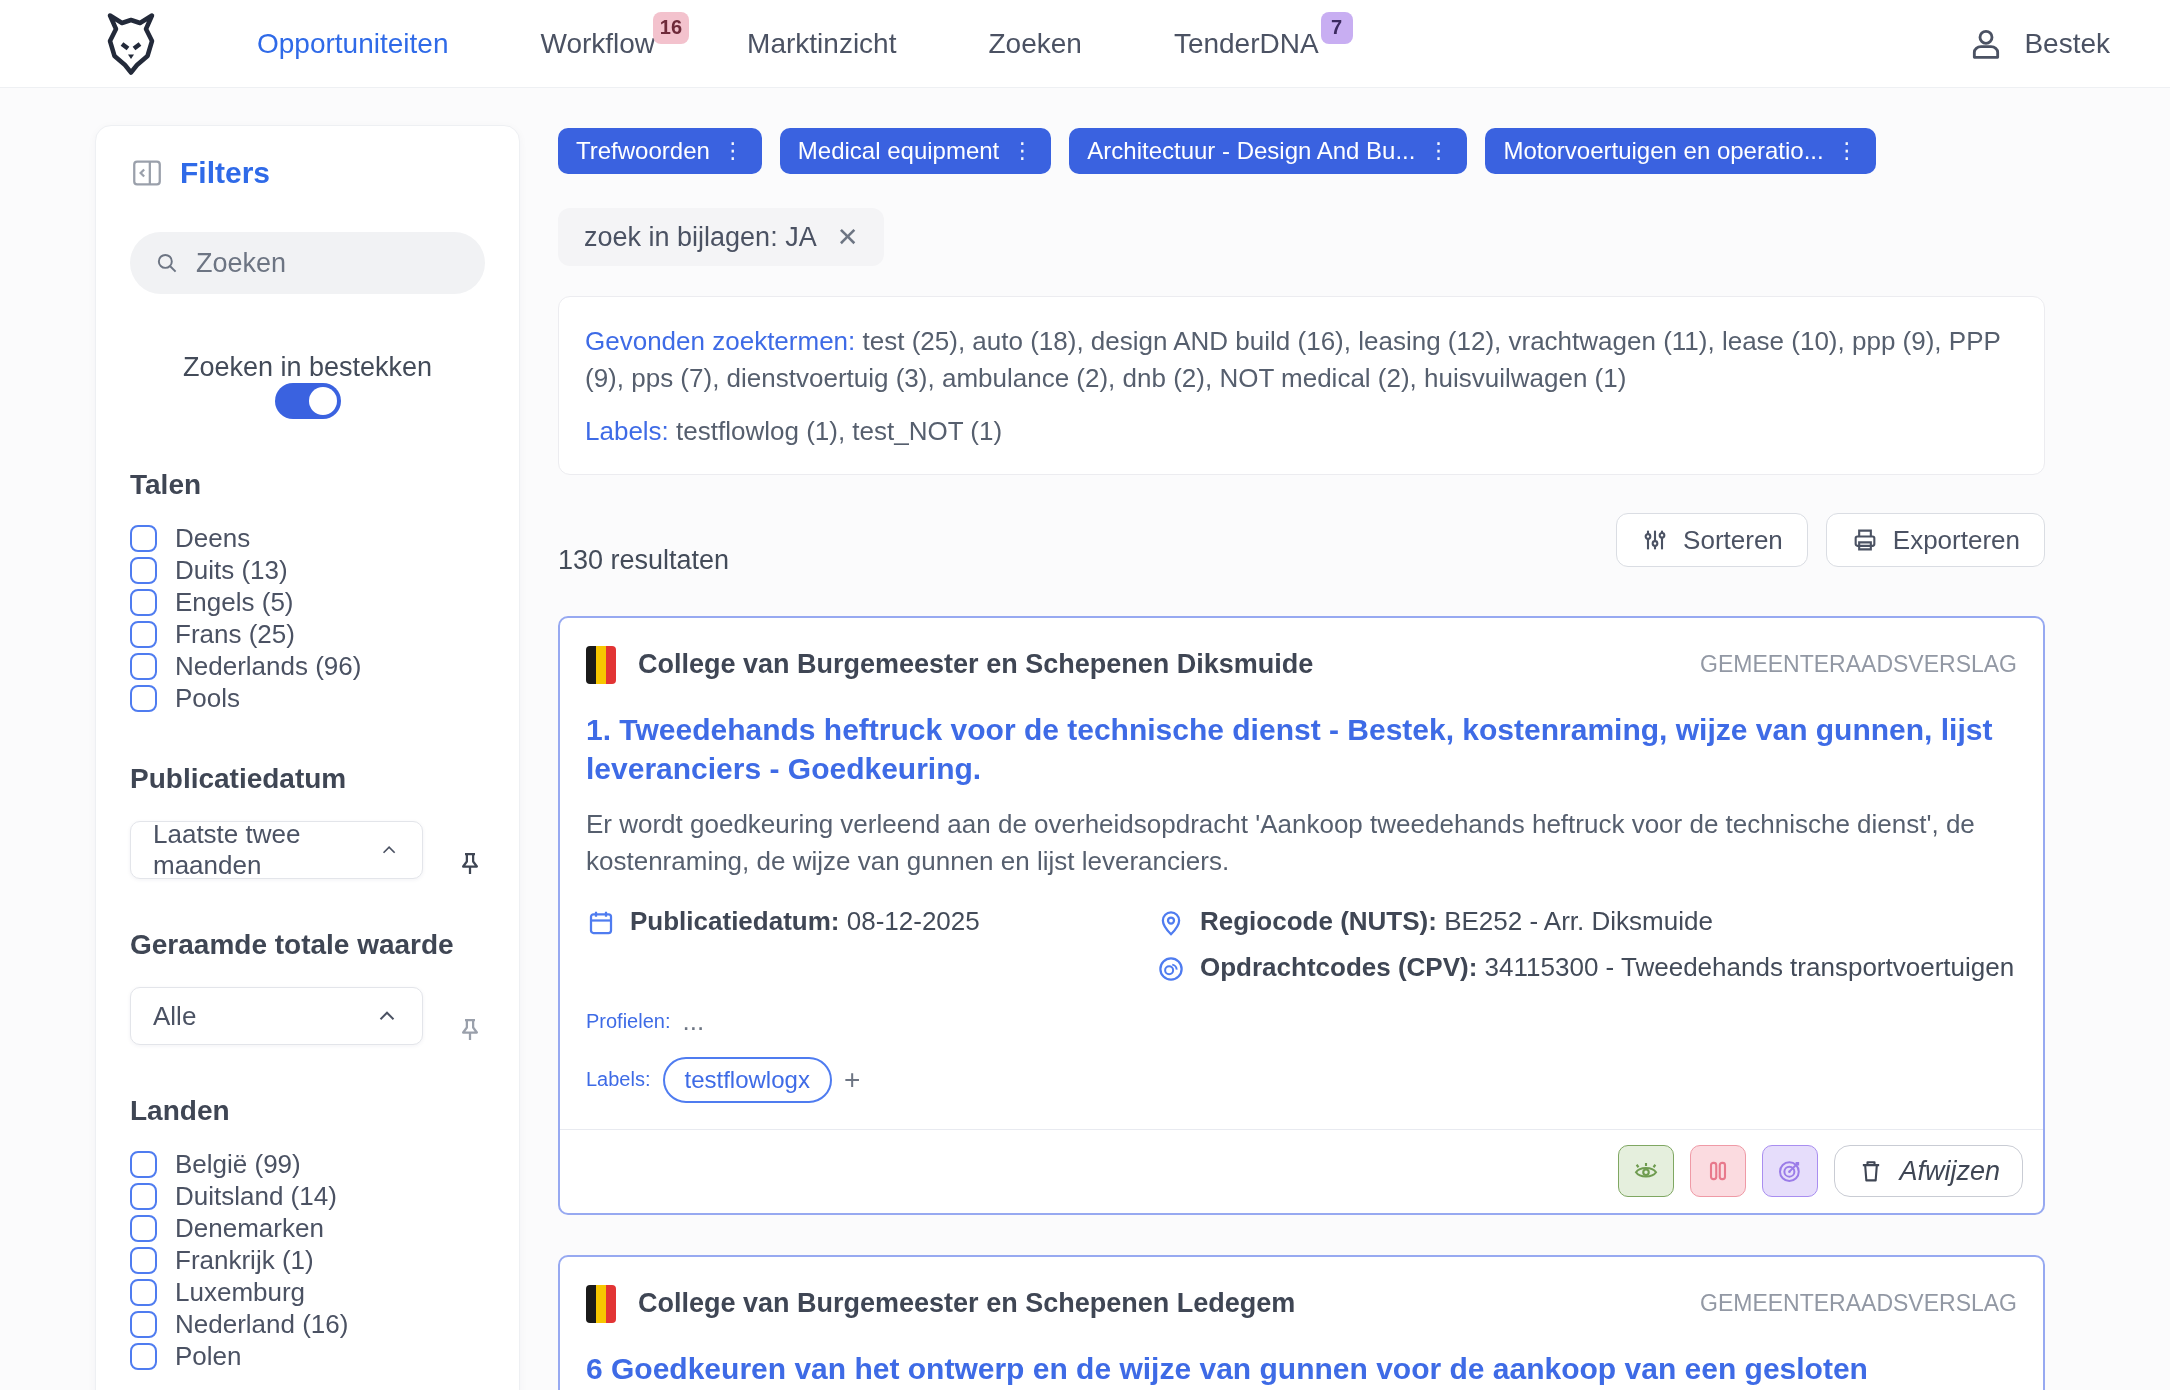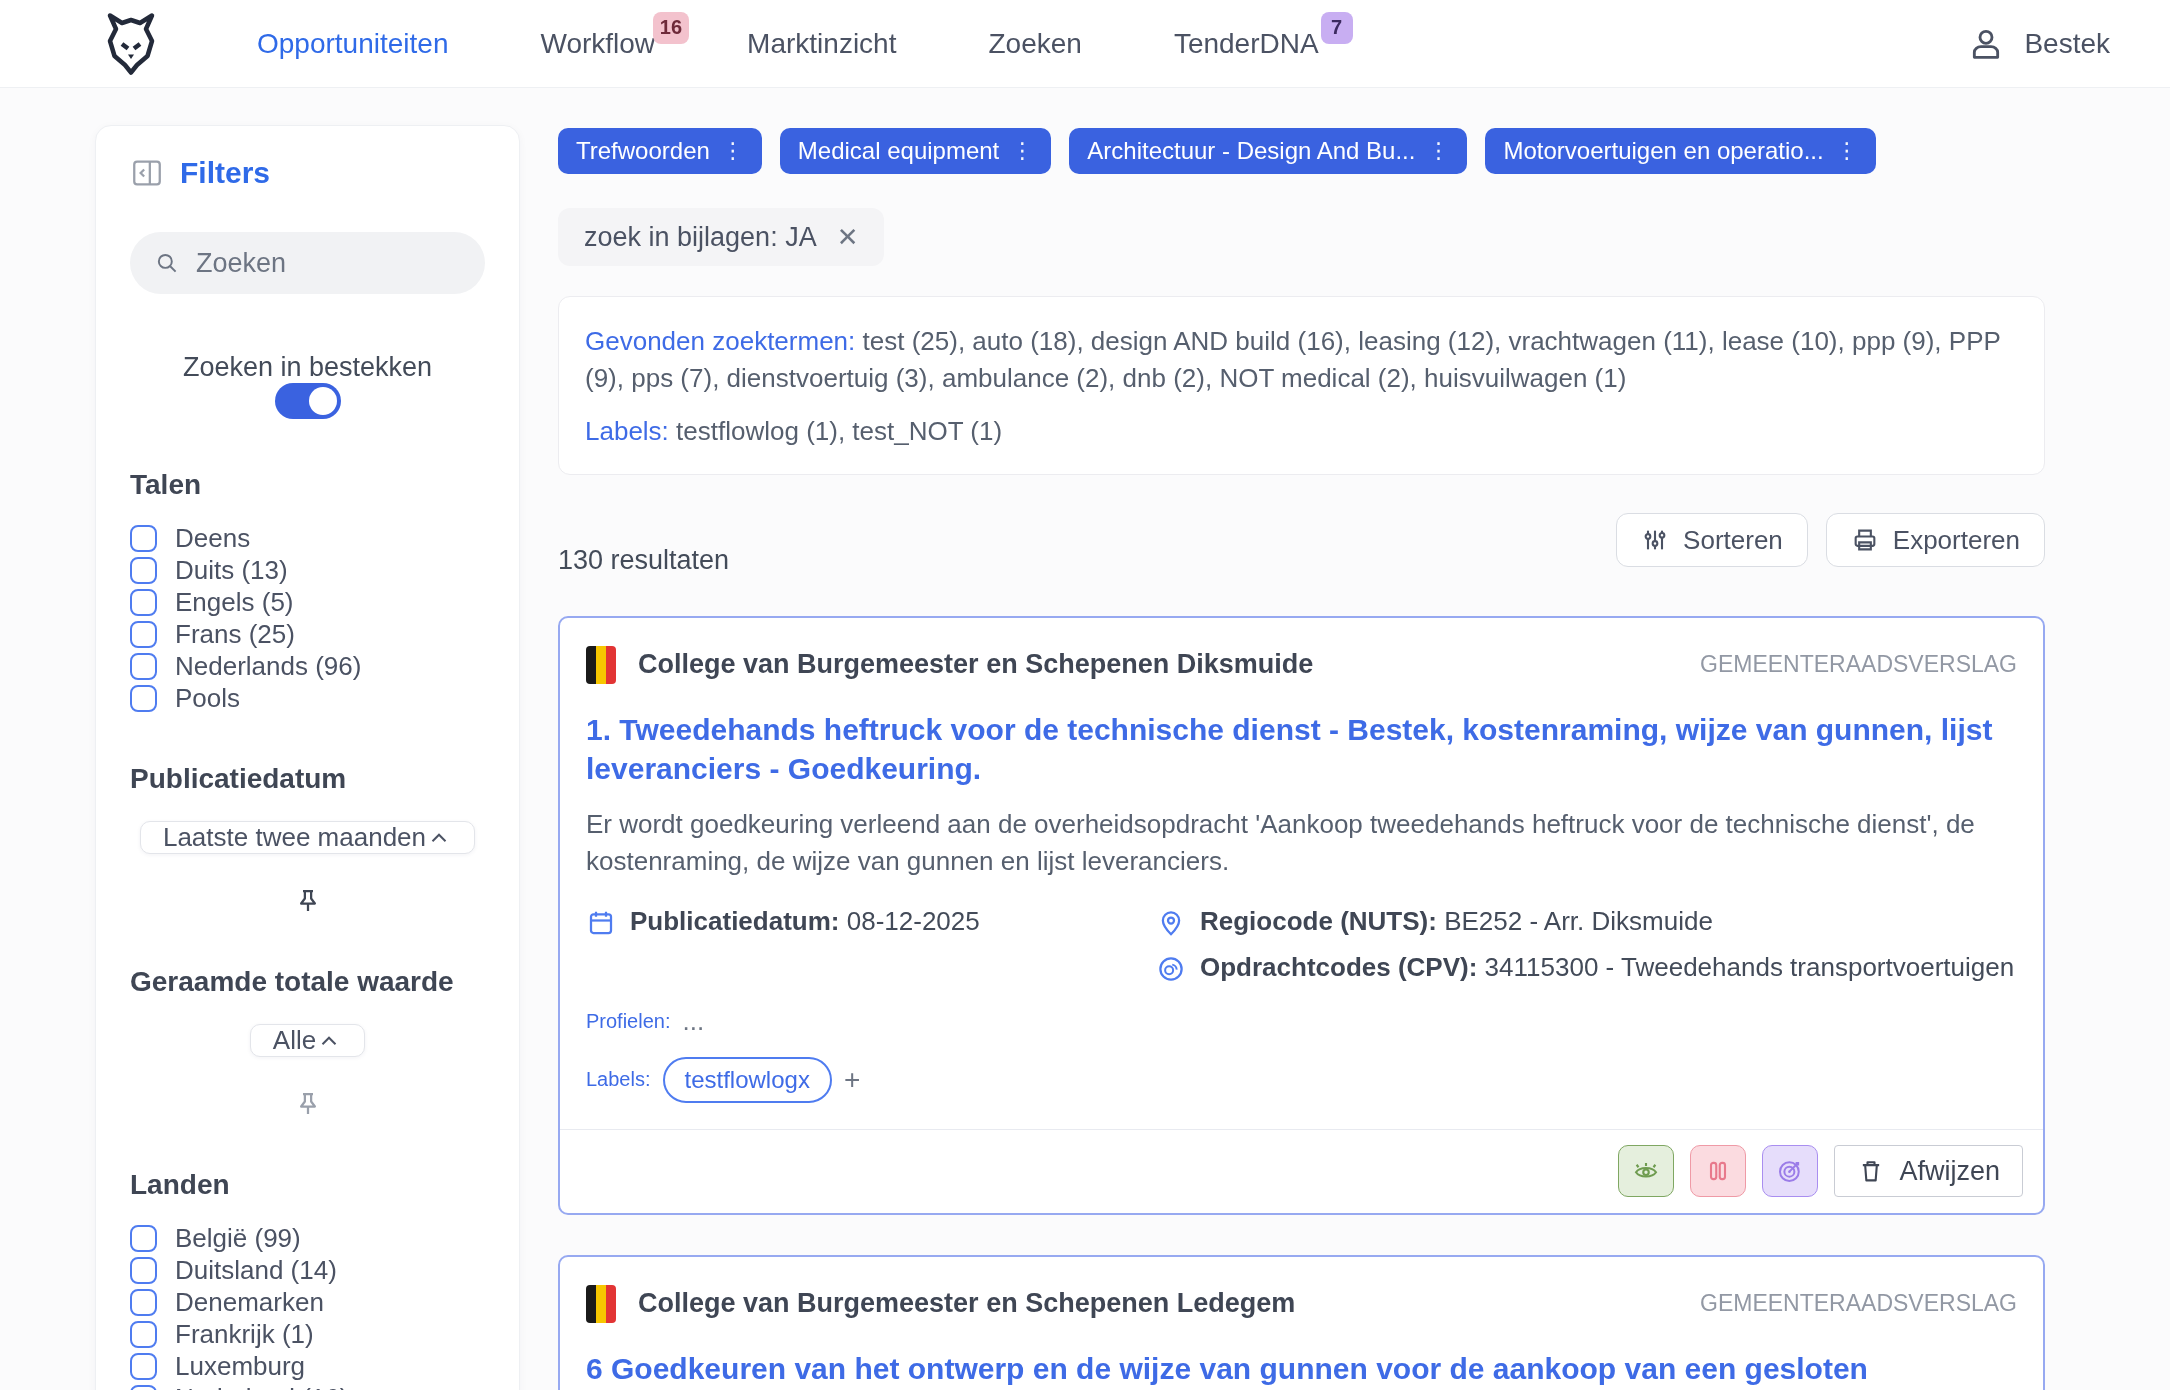--- a/index.html
+++ b/index.html
@@ -58,21 +58,21 @@
     position:absolute; top:4px; right:4px; width:28px; height:28px;
     border-radius:50%; background:#ffffff;
   }
   .f-heading { margin-top:50px; font-size:28px; font-weight:bold; color:#3f4654; }
   .chk-list { margin-top:22px; display:flex; flex-direction:column; gap:2px; }
   .chk-row { display:flex; align-items:center; gap:18px; height:30px; cursor:pointer; }
   .chk-box {
     width:27px; height:27px; border:2.5px solid #4f7cf0; border-radius:8px; background:#fff; flex:none;
   }
   .chk-row .lbl { font-size:26px; color:#4b5263; white-space:nowrap; }
-  .dd-row { margin-top:26px; display:flex; align-items:center; gap:32px;flex-direction:column; }
+  .dd-row { margin-top:26px; display:flex; align-items:flex-end; gap:32px; }
   .dropdown {
     flex:1; height:58px; background:#fff; border:1px solid #e3e5ea; border-radius:10px;
     box-shadow:0 1px 4px rgba(30,40,80,.06);
     display:flex; align-items:center; justify-content:space-between; padding:0 22px; cursor:pointer;
   }
   .dropdown .val { font-size:26px; color:#4b5263; }
   
   .main { width:1487px; margin-left:38px; margin-top:40px; }
   .chip-row { display:flex; gap:18px; }
   .chip {
@@ -136,23 +136,23 @@
     border-top:1px solid #e8eaf0; height:84px;
     display:flex; align-items:center; justify-content:flex-end; gap:16px; padding:0 20px;
   }
   .sq-btn {
     width:56px; height:52px; border-radius:10px; display:flex; align-items:center; justify-content:center; cursor:pointer;
   }
   .sq-green { background:#e5efdd; border:1.5px solid #7fa762; }
   .sq-pink { background:#fbdbe0; border:1.5px solid #ef9aa6; }
   .sq-purple { background:#e6ddfb; border:1.5px solid #a98ef0; }
   .reject-btn {
-    background:#fff; border:1px solid #c9ccd4; border-radius:4px; height:52px;
+    background:#fff; border:1px solid #c9ccd4; border-radius:16px; height:52px;
     display:flex; align-items:center; gap:14px; padding:0 22px;
-    font-size:27px; color:#3f4654; cursor:pointer;
+    font-size:27px; color:#3f4654; cursor:pointer;font-style:italic;
   }
 </style>
 </head>
 <body>
 
 <header class="topnav">
   <svg class="logo" viewBox="0 0 48 48">
     <path d="M10 5 L14 14 L10 22 L13 32 L20 38 L24 43 L28 38 L35 32 L38 22 L34 14 L38 5 L30 10 L24 8 L18 10 Z" fill="none" stroke="#232a3a" stroke-width="3" stroke-linejoin="round"></path>
     <path d="M18 24 l4 3 M30 24 l-4 3" stroke="#232a3a" stroke-width="3" fill="none"></path>
     <path d="M22 31 l2 3 l2 -3 z" fill="#232a3a"></path>

